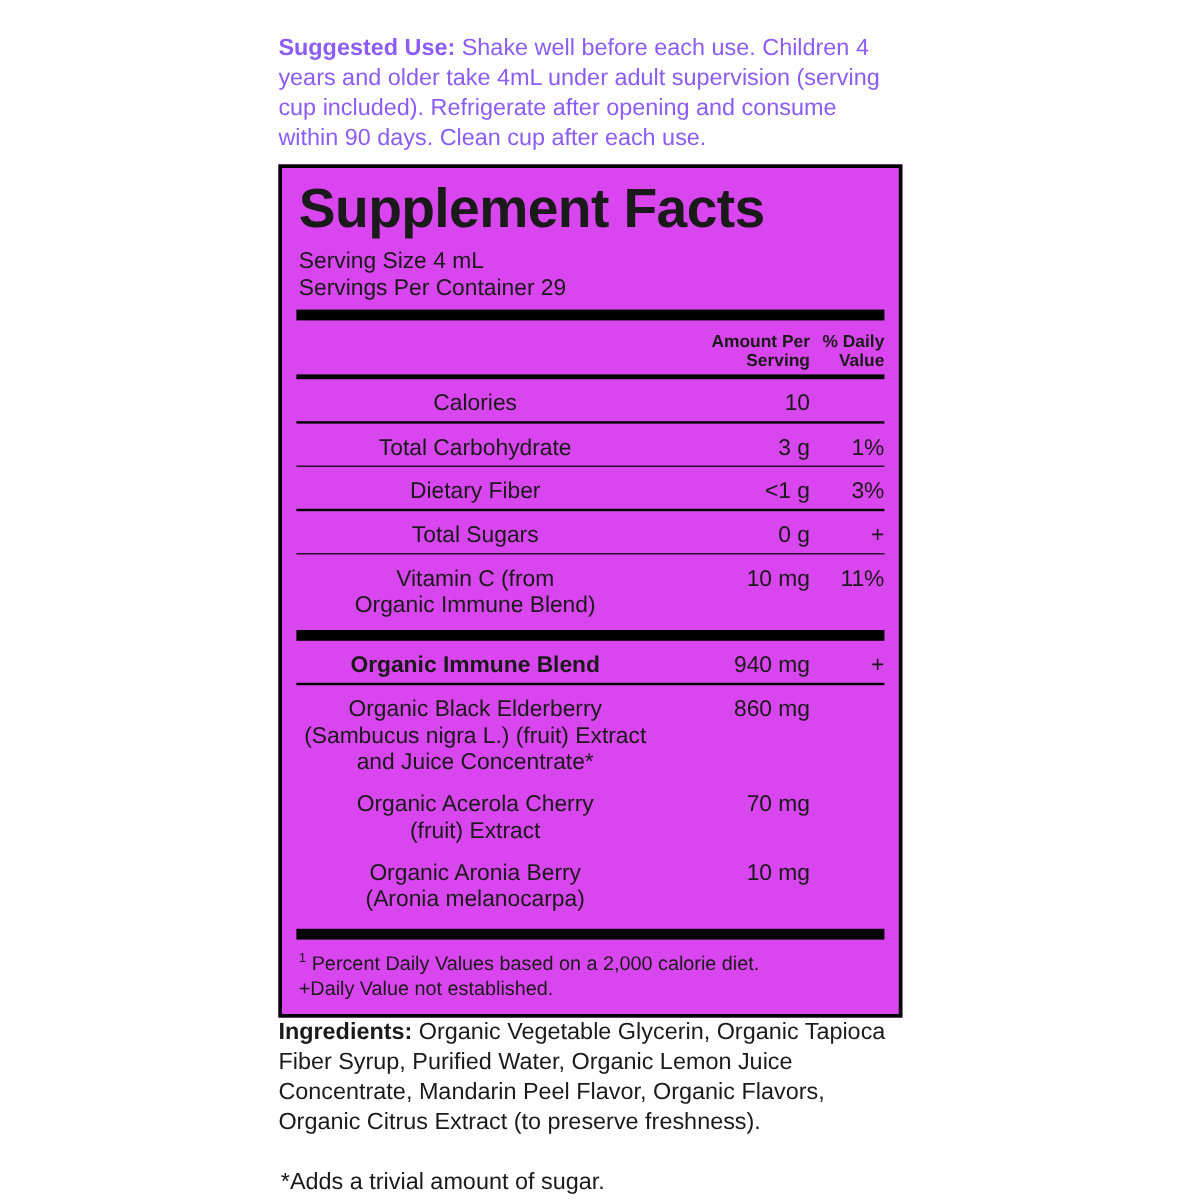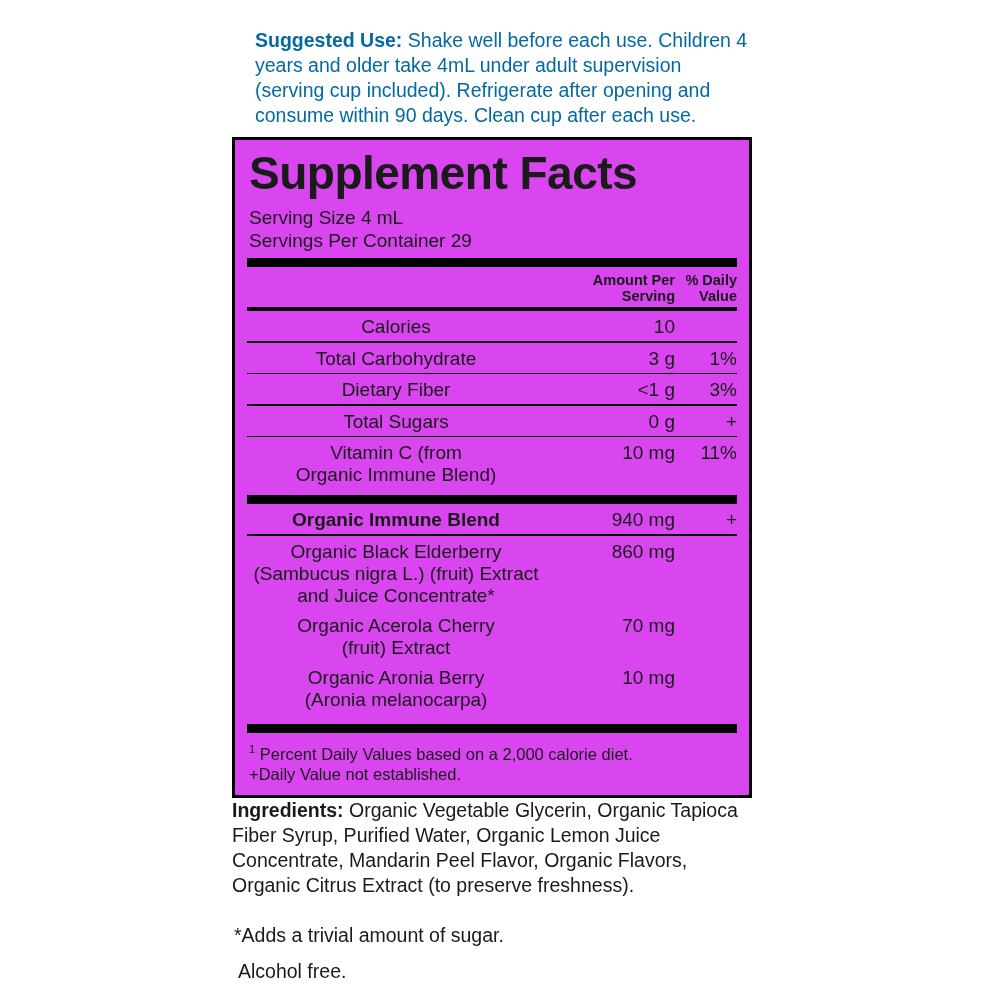--- a/index.html
+++ b/index.html
@@ -24,23 +24,22 @@
     position: absolute;
     left: 232px;
     top: 28px;
     width: 520px;
   }
 
   
   .suggested-use {
     font-size: 19.5px;
     line-height: 25px;
-    color: #0369a1;
+    color: #8b5cf6;
     margin-bottom: 9px;
-    margin-left: 23px;
   }
   .suggested-use b {
     font-weight: bold;
   }
 
   
   .panel {
     border: 3px solid #000;
     box-sizing: border-box;
     padding: 4px 12px 10px 12px;
@@ -68,21 +67,21 @@
     height: 4px;
     background: #000;
   }
 
   table.facts {
     width: 100%;
     border-collapse: collapse;
     font-size: 19px;
   }
   table.facts td {
-    padding: 5px 0 3px 0;
+    padding: 10px 0 3px 0;
     vertical-align: top;
   }
   td.name {
     text-align: center;
     padding-left: 2px;
   }
   td.amt {
     text-align: right;
     white-space: nowrap;
     padding-right: 4px;

